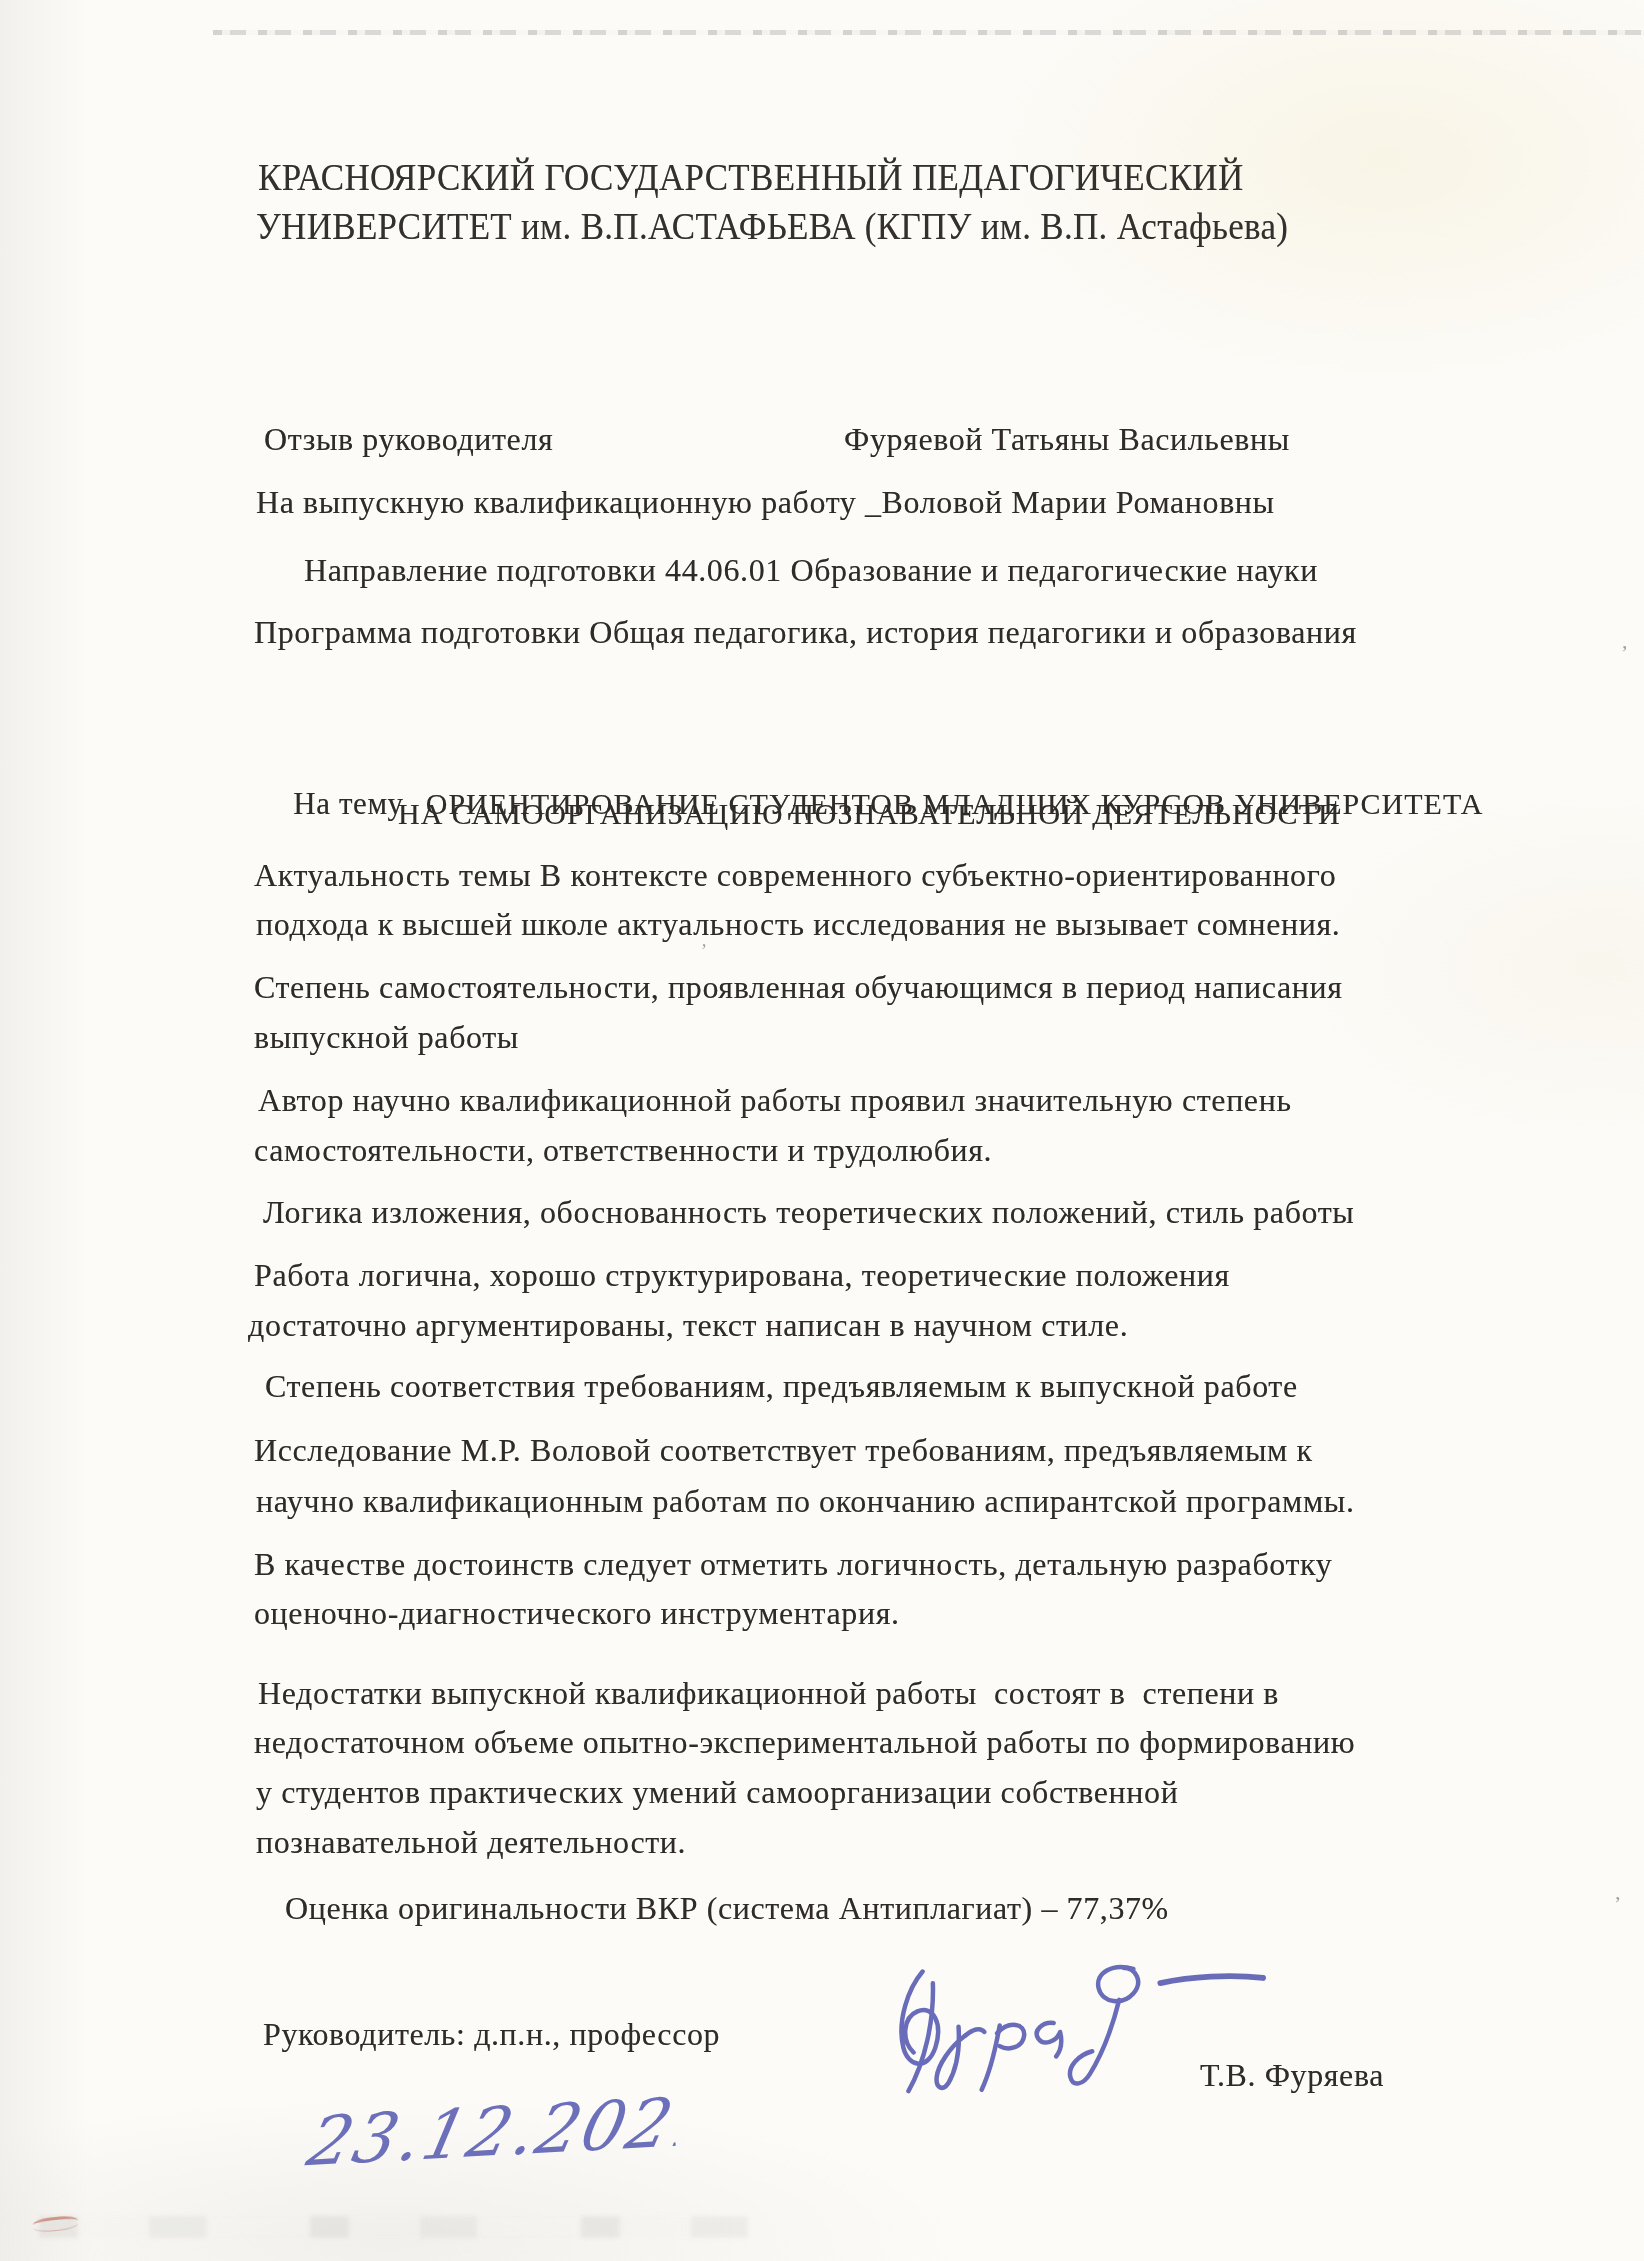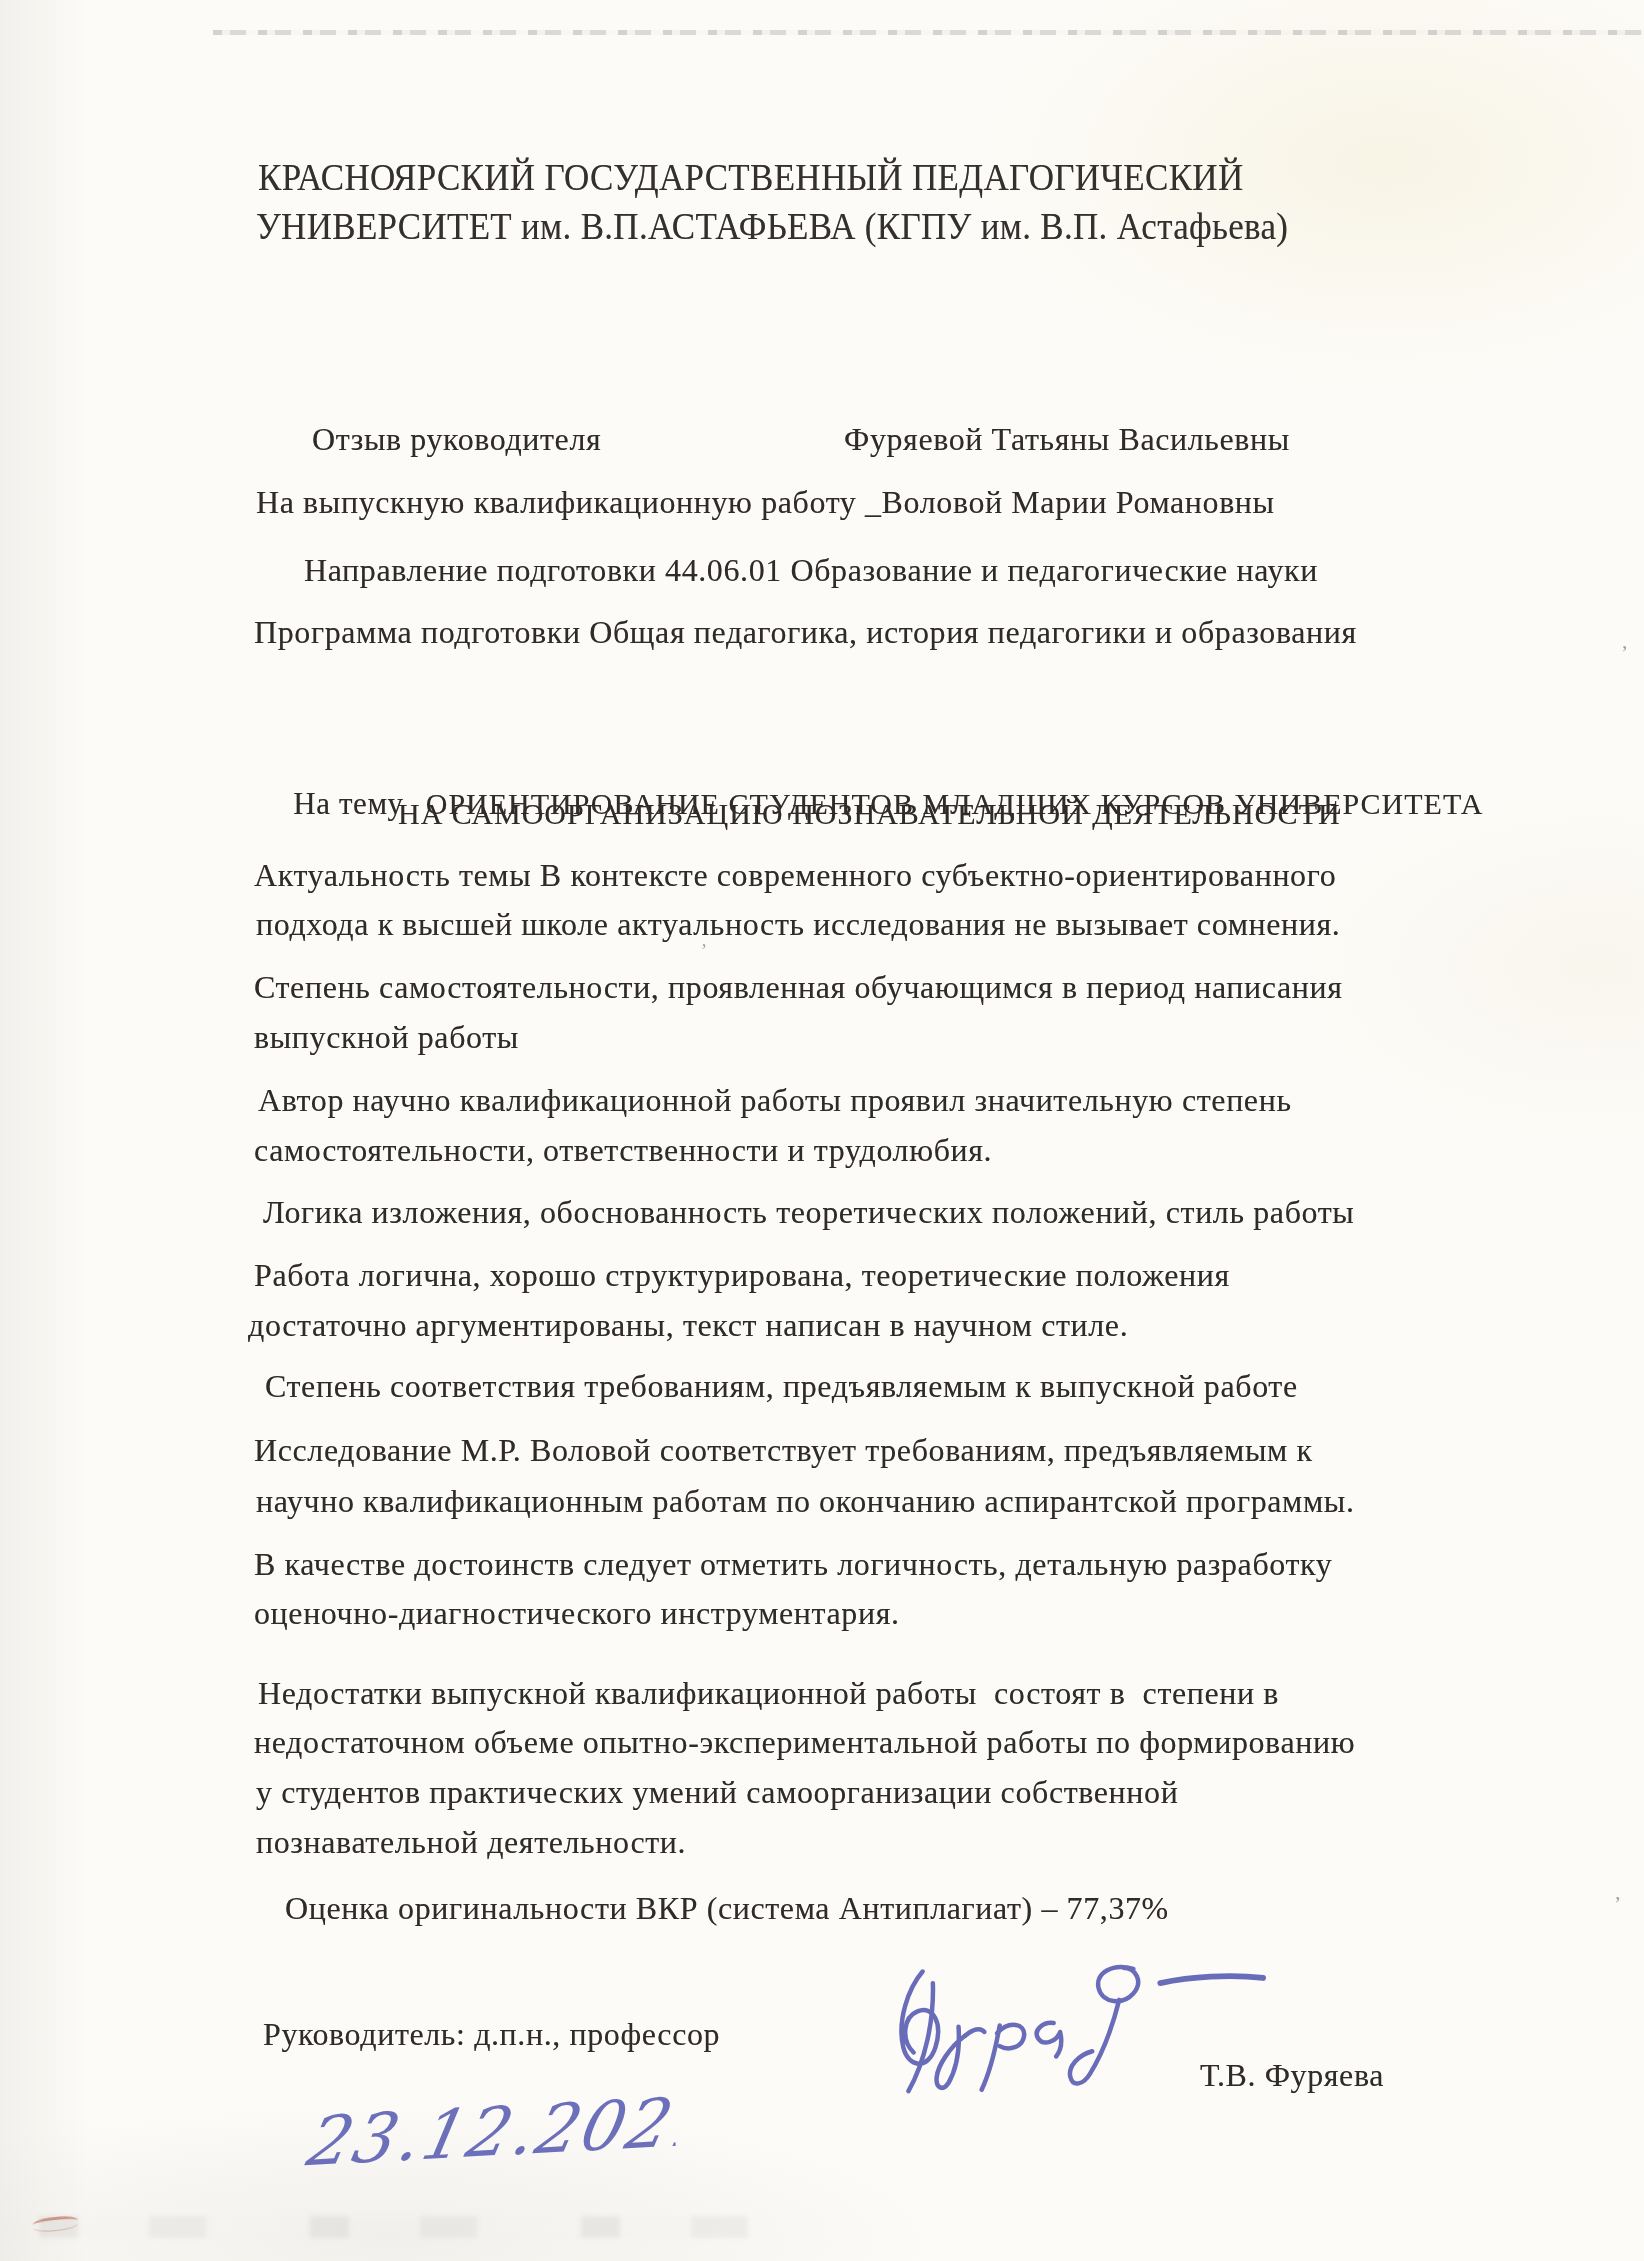--- a/index.html
+++ b/index.html
@@ -60,21 +60,21 @@
 <div id="noise-band-top" class="artifact"></div>
 <div id="noise-smudge-bottom" class="artifact"></div>
 <div id="red-speck" class="artifact"></div>
 <div class="artifact tick-mark" style="left:1622px; top:628px;">,</div>
 <div class="artifact tick-mark" style="left:1614px; top:1891px;">’</div>
 <div class="artifact tick-mark" style="left:701px; top:941px; font-size:18px;">’</div>
 
 <div class="line header-line" style="left:258px; top:156px;">КРАСНОЯРСКИЙ ГОСУДАРСТВЕННЫЙ ПЕДАГОГИЧЕСКИЙ</div>
 <div class="line header-line" style="left:256px; top:205px;">УНИВЕРСИТЕТ им. В.П.АСТАФЬЕВА (КГПУ им. В.П. Астафьева)</div>
 
-<div class="line" style="left:264px;  top:420px;margin-left:48px;">Отзыв руководителя</div>
+<div class="line" style="left:264px;  top:420px;">Отзыв руководителя</div>
 <div class="line" style="left:844px; top:420px;">Фуряевой Татьяны Васильевны</div>
 <div class="line" style="left:256px;  top:483px;">На выпускную квалификационную работу _Воловой Марии Романовны</div>
 <div class="line" style="left:304px;  top:551px;">Направление подготовки 44.06.01 Образование и педагогические науки</div>
 <div class="line" style="left:254px;  top:613px;">Программа подготовки Общая педагогика, история педагогики и образования</div>
 
 <div class="line" style="left:276px; top:746px;">
   <span class="topic-label">На тему</span><span class="topic-caps">ОРИЕНТИРОВАНИЕ СТУДЕНТОВ МЛАДШИХ КУРСОВ УНИВЕРСИТЕТА</span>
 </div>
 <div class="line topic-caps" style="left:398px; top:796px;">НА САМООРГАНИЗАЦИЮ ПОЗНАВАТЕЛЬНОЙ ДЕЯТЕЛЬНОСТИ</div>
 

